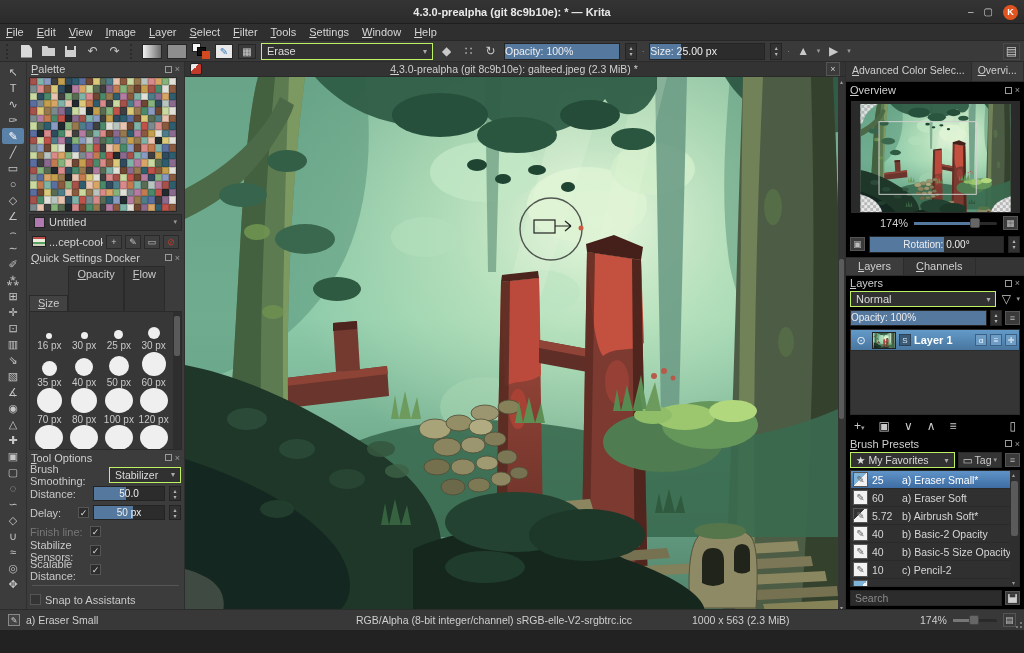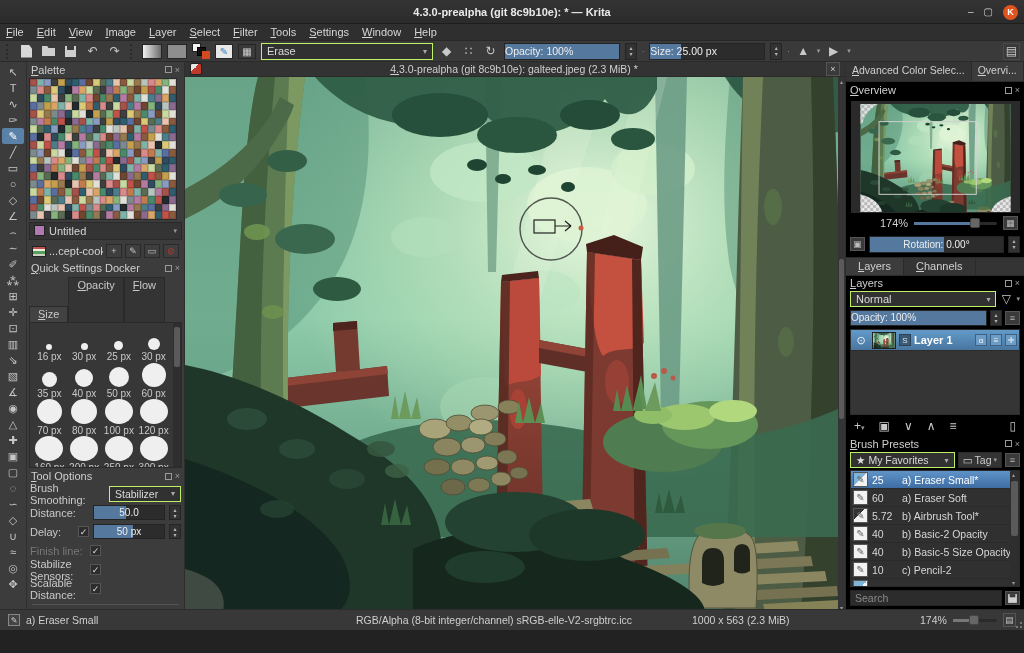--- a/index.html
+++ b/index.html
@@ -969,20 +969,24 @@
           <span class="tolabel">Stabilize Sensors:</span>
           <span class="chk">✓</span>
           <span style="width:76px"></span>
         </div>
         <div class="torow">
           <span class="tolabel">Scalable Distance:</span>
           <span class="chk">✓</span>
           <span style="width:76px"></span>
         </div>
         <div class="divline"></div>
+        <div class="torow">
+          <span class="chk" style="background:#343434"></span>
+          <span class="tolabel">Snap to Assistants</span>
+        </div>
       </div>
     </div>
 
     <div class="canvascol">
       <div class="doctab">
         <span class="docicon"></span>
         <span class="doctitle mn">4.3.0-prealpha (git 8c9b10e): galteed.jpeg (2.3 MiB) *</span>
         <span class="docclose">×</span>
       </div>
       <div class="canvasrow">
@@ -1130,21 +1134,21 @@
           <span class="bpname">a) Eraser Small*</span>
         </div>
         <div class="bprow">
           <span class="bpthumb">✎</span>
           <span class="bpsize">60</span>
           <span class="bpname">a) Eraser Soft</span>
         </div>
         <div class="bprow">
           <span class="bpthumb dark">✎</span>
           <span class="bpsize">5.72</span>
-          <span class="bpname">b) Airbrush Tool*</span>
+          <span class="bpname">b) Airbrush Soft*</span>
         </div>
         <div class="bprow">
           <span class="bpthumb">✎</span>
           <span class="bpsize">40</span>
           <span class="bpname">b) Basic-2 Opacity</span>
         </div>
         <div class="bprow">
           <span class="bpthumb">✎</span>
           <span class="bpsize">40</span>
           <span class="bpname">b) Basic-5 Size Opacity</span>

